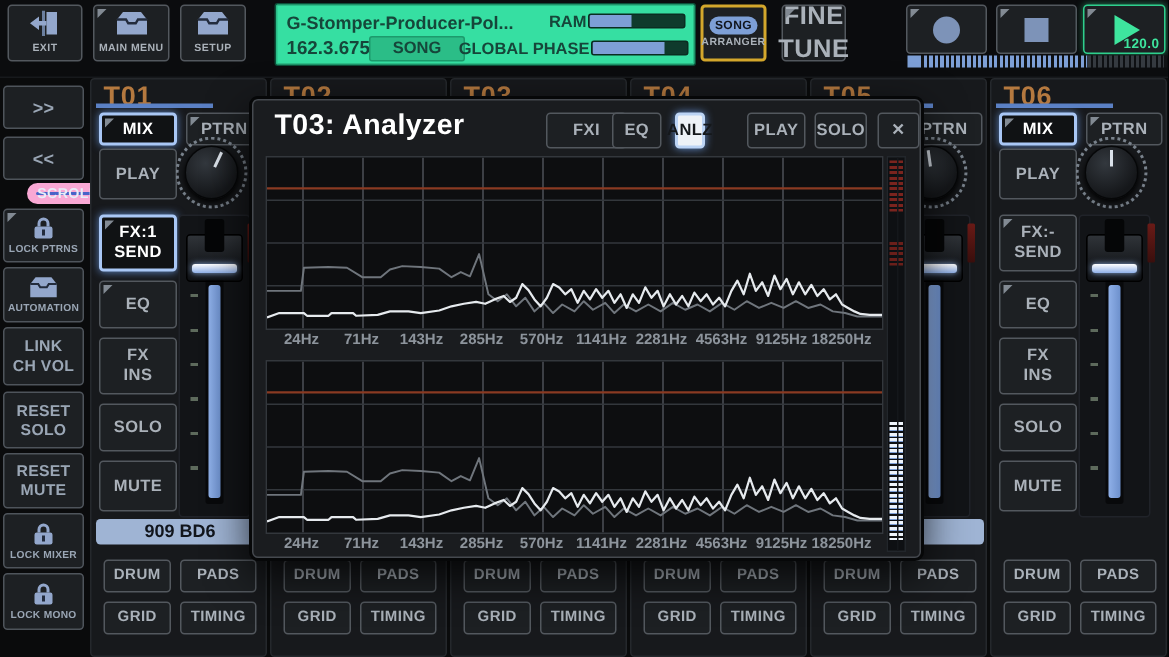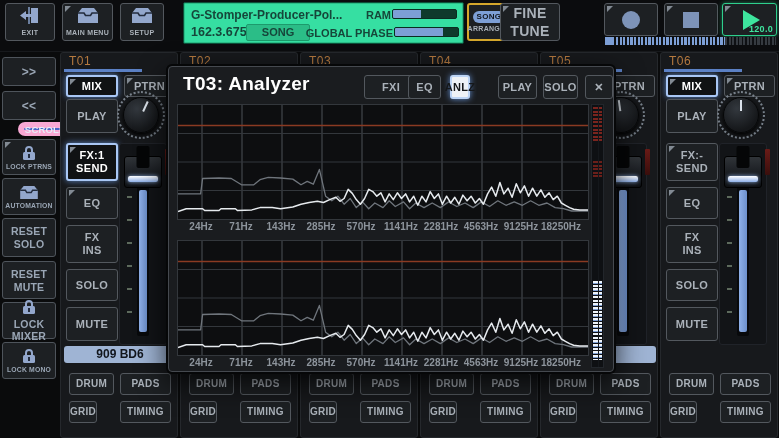--- a/index.html
+++ b/index.html
@@ -31,21 +31,21 @@
   #ram-label{right:72px;top:6px;}
   #gp-label{right:70px;top:24px;}
   .d-bar{position:absolute;width:63px;height:8px;background:#0f3a2c;border:1px solid #0a2d21;border-radius:2px;overflow:hidden;}
   #ram-bar{right:6px;top:6px;}
   #gp-bar{right:4px;top:24px;}
   .d-bar-fill{position:absolute;left:0;top:0;bottom:0;background:var(--accent-blue,#7d9fd6);}
 
   #song-arranger-btn{left:467px;width:44px;border:2px solid var(--warning-yellow,#d4a72c);gap:2px;font-size:7px;}
   .sa-pill{display:block;width:32px;height:12px;background:var(--accent-blue,#7d9fd6);border-radius:6px;color:#10151d;
        font-size:8px;line-height:12px;text-align:center;}
-  #fine-tune-btn{left:500px;width:60px;font-size:14px;}
+  #fine-tune-btn{left:521px;width:43px;font-size:17px;}
   #rec-btn{left:604px;width:54px;height:33px;top:3px;}
   #stop-btn{left:664px;width:54px;height:33px;top:3px;}
   #play-btn{left:722px;width:55px;height:33px;top:3px;border-color:#2ecf8d;box-shadow:0 0 5px rgba(62,229,158,.5);}
   .rec-icon{width:18px;height:18px;border-radius:50%;background:#7d93b8;}
   .stop-icon{width:16px;height:16px;background:#7d93b8;}
   .play-icon{width:0;height:0;border-left:17px solid var(--play-green,#3ee59e);border-top:10px solid transparent;border-bottom:10px solid transparent;margin-left:4px;}
   .bpm{position:absolute;right:3px;bottom:1px;color:var(--play-green,#3ee59e);font-size:9px;font-weight:bold;}
   #song-progress{position:absolute;left:605px;top:37px;width:173px;height:8px;background:#101214;cursor:pointer;}
   .sp-cap{position:absolute;left:0;top:0;width:9px;height:8px;background:var(--accent-blue,#7d9fd6);}
   .sp-lit{position:absolute;left:11px;top:0;height:8px;background:repeating-linear-gradient(90deg,var(--accent-blue,#7d9fd6) 0 2.2px,#0e1013 2.2px 3.6px);}
@@ -65,35 +65,35 @@
   .sb-item:nth-child(6){top:167px;height:39px;font-size:10.5px;}
   .sb-item:nth-child(7){top:210px;height:38px;font-size:10.5px;}
   .sb-item:nth-child(8){top:251px;height:37px;font-size:10.5px;}
   .sb-item:nth-child(9){top:291px;height:37px;}
   .sb-item:nth-child(10){top:331px;height:38px;}
   .sb-pill{background:var(--scroll-blue,#4a64c8);border:6px solid #f9a8d4;border-radius:8px;color:#e8edf8;font-size:9.5px;margin-left:16px;}
   .icon{display:block;}
 
   
   .track{position:absolute;top:52px;height:386px;width:118px;background:#17191c;border:1px solid #25282c;border-radius:3px;box-sizing:border-box;}
-  .t-head{position:absolute;left:8px;top:1px;font-size:12px;font-weight:normal;color:var(--header-orange,#b5793f);letter-spacing:.5px;}
+  .t-head{position:absolute;left:8px;top:1px;font-size:18px;font-weight:bold;color:var(--header-orange,#b5793f);letter-spacing:.5px;}
   .t-underline{position:absolute;left:3px;top:16px;width:78px;height:3px;background:#5b80c4;}
   .c-mix{left:5px;top:22px;width:52px;height:22px;font-size:11px;}
   .c-ptrn{left:63px;top:22px;width:51px;height:22px;font-size:11px;}
   .c-play{left:5px;top:46px;width:52px;height:34px;}
   .c-fxsend{left:5px;top:90px;width:52px;height:38px;}
   .c-eq{left:5px;top:134px;width:52px;height:32px;}
   .c-fxins{left:5px;top:172px;width:52px;height:38px;}
   .c-solo{left:5px;top:216px;width:52px;height:32px;}
   .c-mute{left:5px;top:254px;width:52px;height:34px;}
   .t-name{position:absolute;left:3px;top:293px;width:112px;height:17px;background:var(--track-name-bg,#9fb4d4);
        border-radius:3px;color:#11151c;font-weight:bold;font-size:12px;text-align:center;line-height:17px;cursor:pointer;}
   .c-drum{left:8px;top:320px;width:45px;height:22px;font-size:10px;}
   .c-pads{left:59px;top:320px;width:51px;height:22px;font-size:10px;}
-  .c-grid{left:8px;top:348px;width:28px;height:22px;font-size:10px;}
+  .c-grid{left:8px;top:348px;width:45px;height:22px;font-size:10px;}
   .c-timing{left:59px;top:348px;width:51px;height:22px;font-size:10px;}
 
   .knob-wrap{position:absolute;left:60px;top:42px;width:40px;height:40px;cursor:pointer;}
   .knob-ticks{position:absolute;inset:-4px;border-radius:50%;border:2px dotted #79828c;}
   .knob{position:absolute;inset:2px;border-radius:50%;background:radial-gradient(circle at 38% 32%,#33383e,#15171a 70%);
        border:1px solid #060708;box-shadow:0 2px 4px #000;}
   .knob::after{content:'';position:absolute;left:50%;top:2px;width:2px;height:11px;background:#dbe2ea;
        transform-origin:50% 16px;transform:translateX(-50%) rotate(var(--ka,0deg));}
 
   .fader{position:absolute;left:58px;top:90px;width:48px;height:202px;background:#121417;border:1px solid #202329;border-radius:3px;box-sizing:border-box;}
@@ -221,20 +221,24 @@
             <rect x="6" y="9" width="2" height="4" fill="#232c3d"></rect>
           </svg></span>
         <span class="lbl">LOCK PTRNS</span>
       </button>
       <button class="sb-item">
         <span class="icon"><svg width="22" height="15" viewBox="0 0 24 17">
             <path d="M2 6L6 1h12l4 5v10H2z" fill="#93a7cc"></path>
             <path d="M2 6h6l1.5 2.5h5L16 6h6" stroke="#232c3d" stroke-width="1.6" fill="none"></path>
           </svg></span>
         <span class="lbl">AUTOMATION</span>
+      </button>
+      <button class="sb-item">
+        <span class="lbl">LINK</span>
+        <span class="lbl">CH VOL</span>
       </button>
       <button class="sb-item">
         <span class="lbl">RESET</span>
         <span class="lbl">SOLO</span>
       </button>
       <button class="sb-item">
         <span class="lbl">RESET</span>
         <span class="lbl">MUTE</span>
       </button>
       <button class="sb-item">

